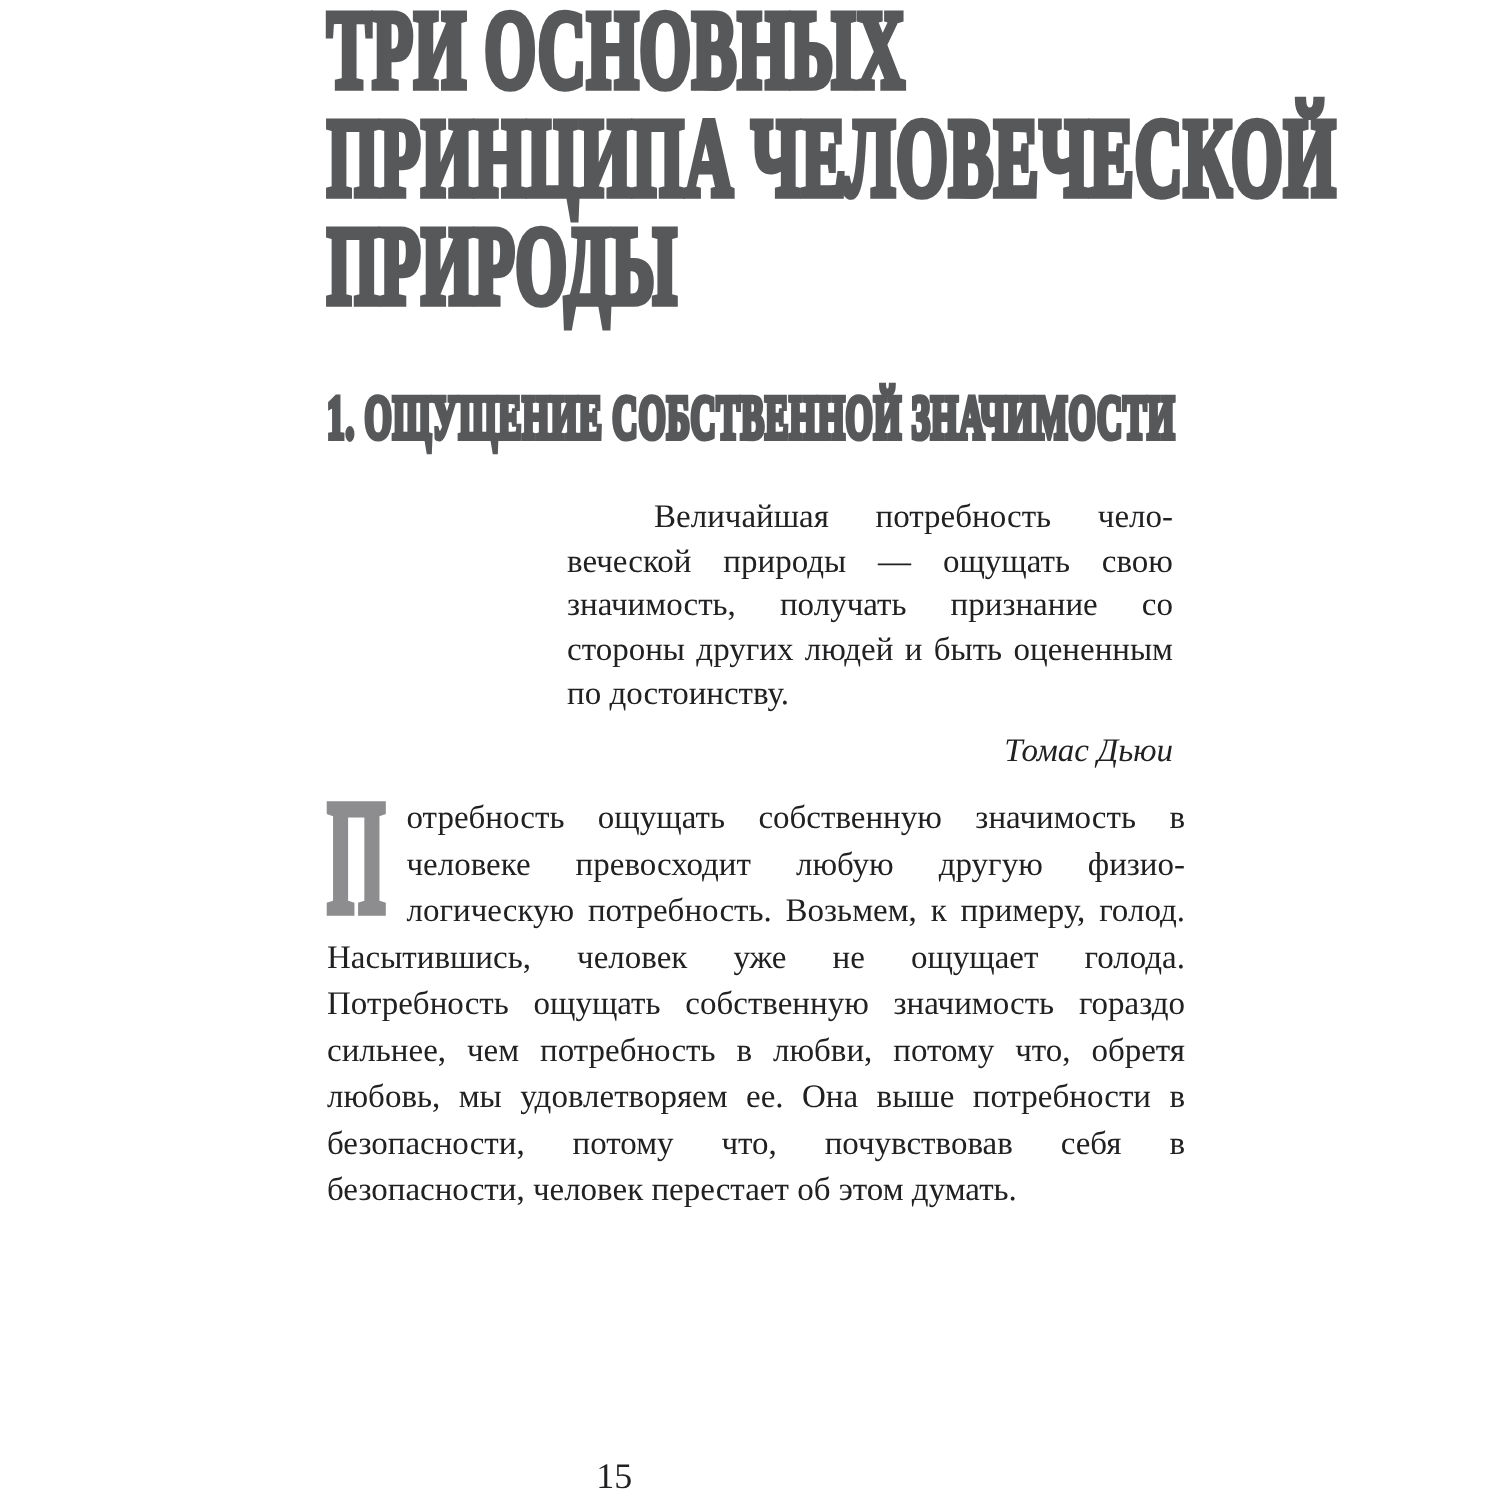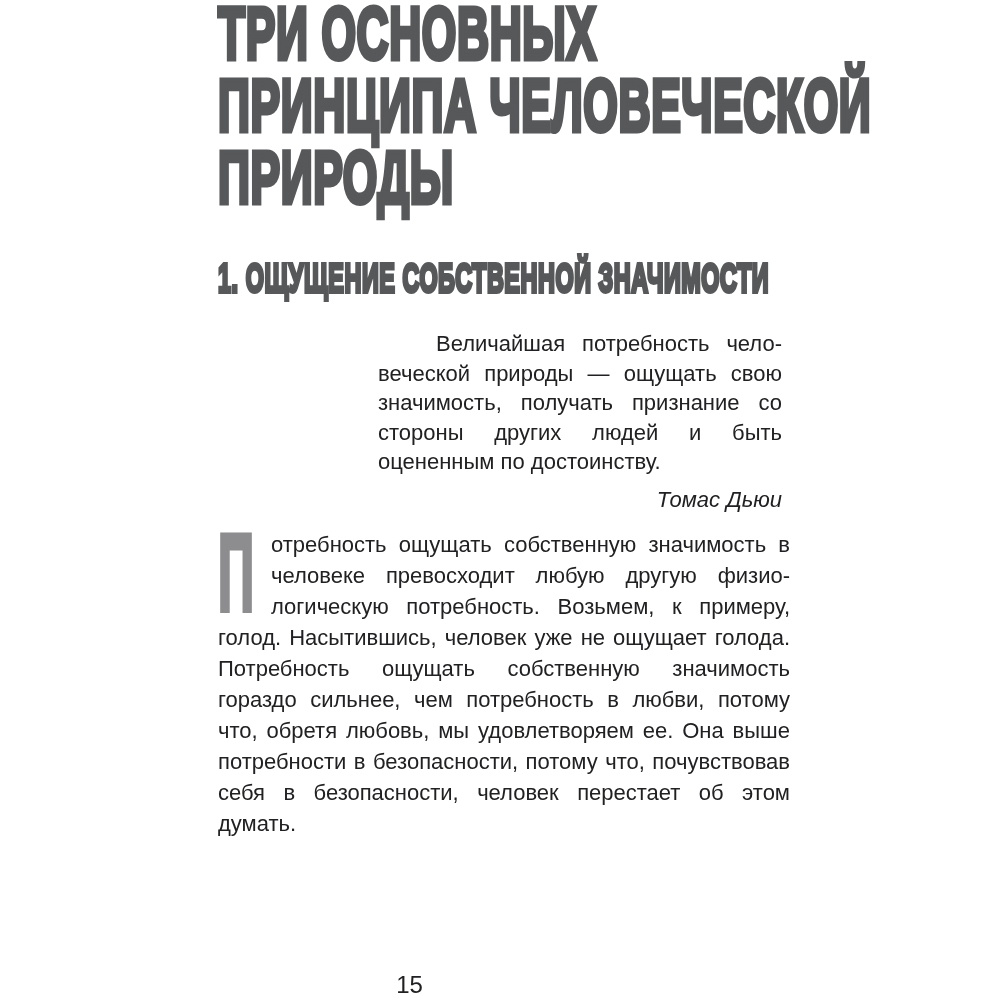--- a/index.html
+++ b/index.html
@@ -8,21 +8,21 @@
     --c-body:#212123;
     --c-bg:#ffffff;
   }
   *{margin:0;padding:0;box-sizing:border-box;}
   html,body{background:#e9e9e9;}
   .page{
     position:relative;
     width:1000px;height:1000px;
     background:var(--c-bg);
     overflow:hidden;
-    font-family:Liberation Sans, sans-serif;
+    font-family:Liberation Serif, serif;
     margin:0 auto;
   }
   
   .chapter-title{
     position:absolute;left:218px;top:-2px;
     font-weight:700;color:var(--c-title);
   }
   .t-line{
     display:block;
     font-size:74px;line-height:72px;

